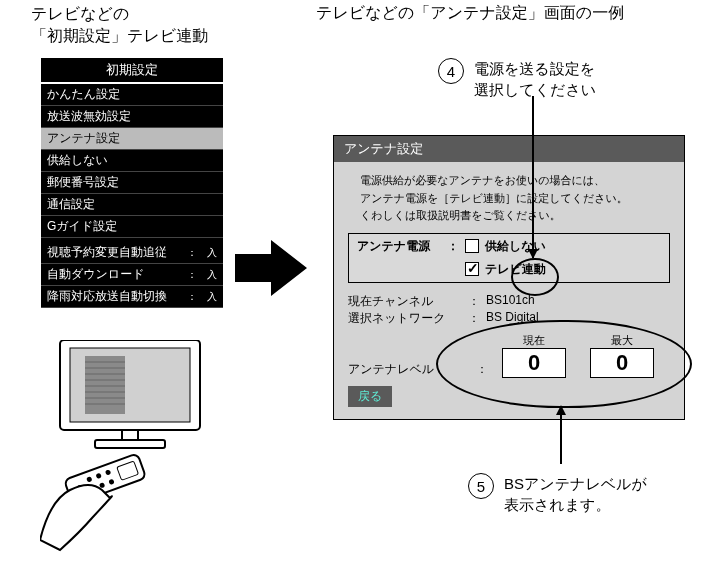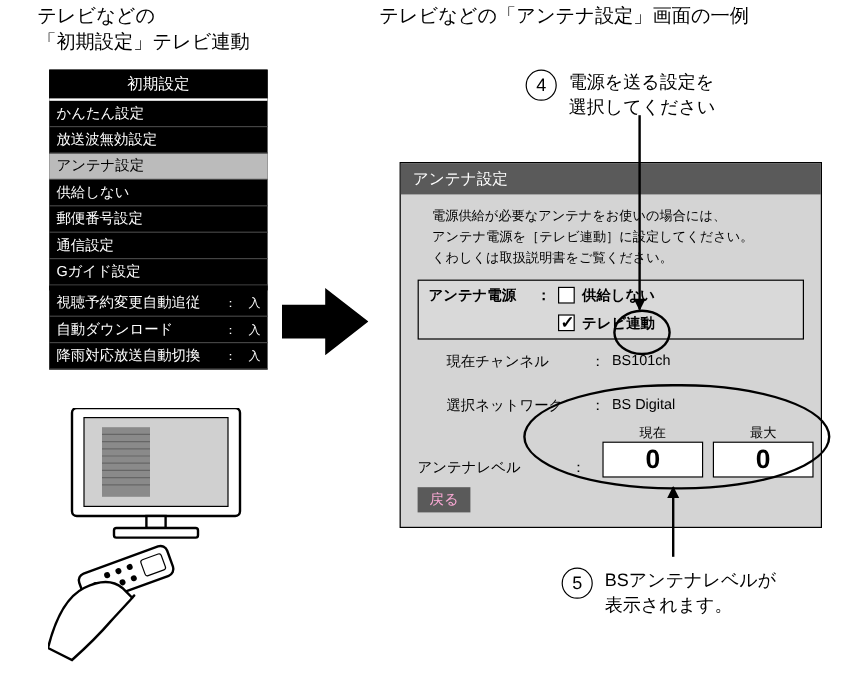--- a/index.html
+++ b/index.html
@@ -103,47 +103,46 @@
       position: absolute;
       left: 1px;
       top: -3px;
       font-size: 14px;
       font-weight: bold;
     }
     .info-rows {
       margin-top: 10px;
       display: grid;
       grid-template-columns: 120px 18px 1fr;
-      row-gap: 20px;
-      margin-left: 24px;
+      row-gap: 0;
     }
     .levels {
       margin-top: 6px;
       display: grid;
       grid-template-columns: 120px 18px auto auto;
       column-gap: 8px;
       align-items: end;
     }
     .level-box {
-      width: 84px;
+      width: 64px;
       text-align: center;
     }
     .level-box .lbl { font-size: 11px; }
     .level-box .val {
       border: 1px solid #000;
       background: #fff;
       font-size: 22px;
       font-weight: bold;
       line-height: 1.1;
       padding: 2px 0;
     }
     .back-btn {
       display: inline-block;
       background: #5a5a5a;
-      color: #f9a8d4;
+      color: #5eead4;
       padding: 2px 10px;
       font-size: 12px;
       margin-top: 8px;
     }
 
     
     .callout {
       position: absolute;
       font-size: 15px;
       line-height: 1.4;

